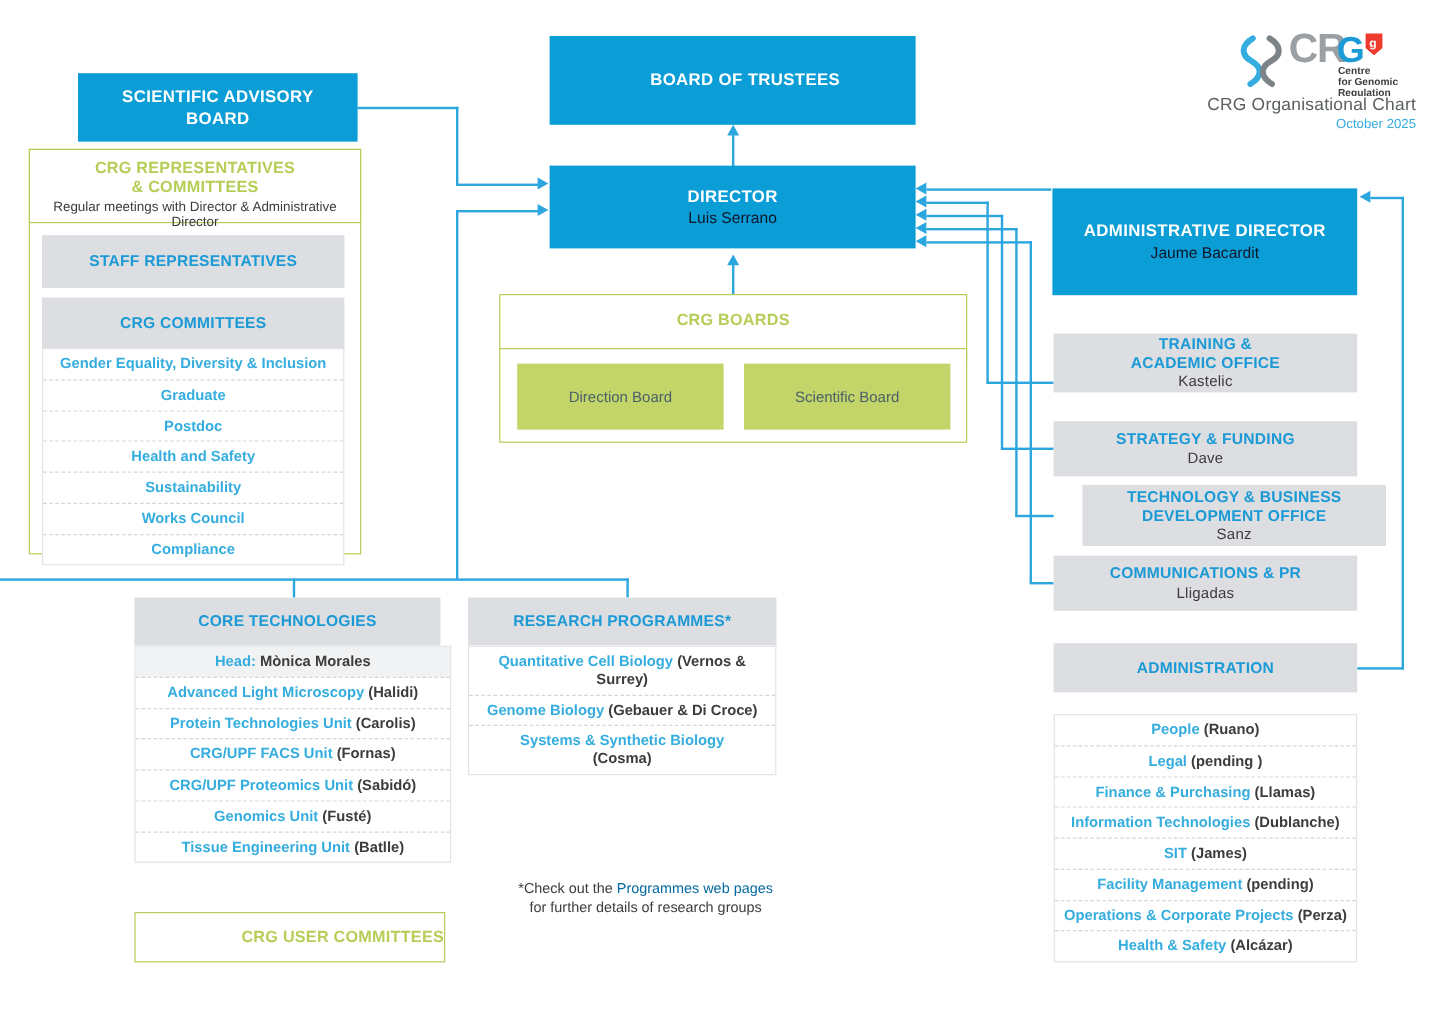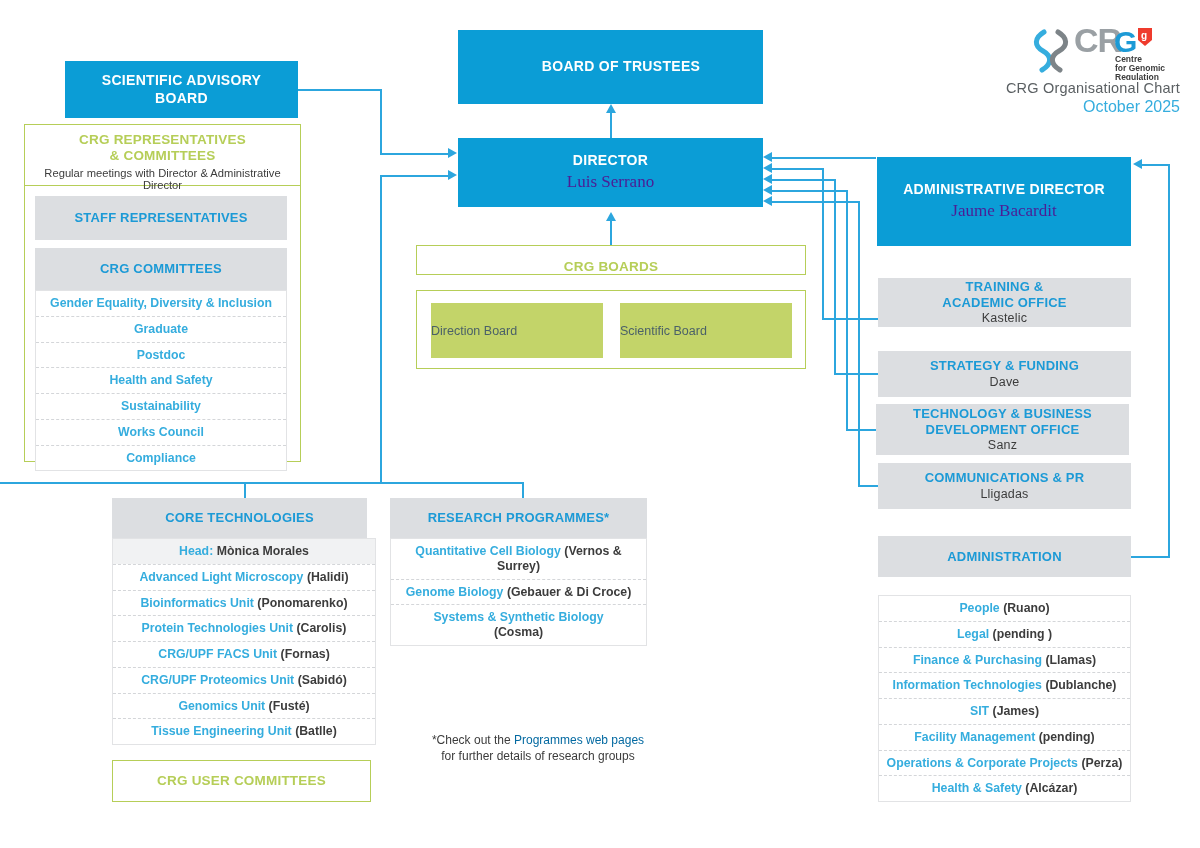--- a/index.html
+++ b/index.html
@@ -30,25 +30,24 @@
     text-align: center;
   }
   .blue-box .ttl {
     font-weight: bold;
     font-size: 14px;
     letter-spacing: .3px;
     line-height: 1.22;
     color: #ffffff;
   }
   .blue-box .sub {
-    font-size: 17px;
-    color: #4c1d95;
+    font-size: 13px;
+    color: #0f172a;
     line-height: 1.25;
     margin-top: 2px;
-    font-family: Liberation Serif, serif;
   }
 
   .gray-head {
     background: #dcdee1;
     color: #1c9ad6;
     font-weight: bold;
     font-size: 13px;
     letter-spacing: .2px;
     text-align: center;
     line-height: 1.2;
@@ -75,20 +74,21 @@
     text-align: center;
     line-height: 1.22;
     letter-spacing: .2px;
   }
   .green-fill {
     background: #c3d469;
     color: #4b6168;
     font-size: 12.5px;
     display: flex;
     align-items: center;
+    justify-content: center;
   }
 
   
   .panel {
     border: 1px solid #e2e3e5;
     background: #ffffff;
   }
   .panel .row {
     text-align: center;
     font-size: 12.3px;
@@ -132,21 +132,21 @@
   }
 
   
   .logo-wrap { text-align: right; }
   .logo-title {
     font-size: 14.5px;
     color: #5b6063;
     letter-spacing: .2px;
   }
   .logo-date {
-    font-size: 16px;
+    font-size: 11px;
     color: #35adde;
     margin-top: 2px;
   }
   .crg-word {
     font-size: 34px;
     font-weight: bold;
     letter-spacing: -1px;
     line-height: 1;
   }
 
@@ -244,21 +244,21 @@
   <div class="abs blue-box" style="left:458px; top:138px; width:305px; height:69px;">
     <div class="ttl">DIRECTOR</div>
     <div class="sub">Luis Serrano</div>
   </div>
 
   <div class="abs blue-box" style="left:877px; top:157px; width:254px; height:89px;">
     <div class="ttl">ADMINISTRATIVE DIRECTOR</div>
     <div class="sub">Jaume Bacardit</div>
   </div>
 
-  <div class="abs green-outline" style="left:416px; top:245px; width:390px; height:30px;">
+  <div class="abs green-outline" style="left:416px; top:245px; width:390px; height:57px;">
     <div class="green-ttl" style="padding-top:13px;">CRG BOARDS</div>
   </div>
   <div class="abs green-outline" style="left:416px; top:290px; width:390px; height:79px;">
     <div class="abs green-fill" style="left:14px; top:12px; width:172px; height:55px;">
       <span>Direction Board</span>
     </div>
     <div class="abs green-fill" style="left:203px; top:12px; width:172px; height:55px;">
       <span>Scientific Board</span>
     </div>
   </div>
@@ -293,24 +293,20 @@
   <div class="abs panel" style="left:112px; top:538px; width:264px;">
     <div class="row head-row">
       <span class="lbl">Head:</span>
       <span>Mònica Morales</span>
     </div>
     <div class="row">
       <span>Advanced Light Microscopy</span>
       <span class="name">(Halidi)</span>
     </div>
     <div class="row">
-      <span>Bioinformatics Unit</span>
-      <span class="name">(Ponomarenko)</span>
-    </div>
-    <div class="row">
       <span>Protein Technologies Unit</span>
       <span class="name">(Carolis)</span>
     </div>
     <div class="row">
       <span>CRG/UPF FACS Unit</span>
       <span class="name">(Fornas)</span>
     </div>
     <div class="row">
       <span>CRG/UPF Proteomics Unit</span>
       <span class="name">(Sabidó)</span>
@@ -318,21 +314,21 @@
     <div class="row">
       <span>Genomics Unit</span>
       <span class="name">(Fusté)</span>
     </div>
     <div class="row">
       <span>Tissue Engineering Unit</span>
       <span class="name">(Batlle)</span>
     </div>
   </div>
 
-  <div class="abs green-outline" style="left:112px; top:760px; width:259px; height:42px; display:flex; align-items:center; justify-content:center;">
+  <div class="abs green-outline" style="left:112px; top:760px; width:259px; height:42px; display:flex; align-items:center; justify-content:flex-end;">
     <div class="green-ttl">CRG USER COMMITTEES</div>
   </div>
 
   <div class="abs gray-head" style="left:390px; top:498px; width:257px; height:40px;">
     <div>RESEARCH PROGRAMMES*</div>
   </div>
   <div class="abs panel" style="left:390px; top:538px; width:257px;">
     <div class="row">
       <span>Quantitative Cell Biology</span>
       <span class="name">(Vernos &amp; Surrey)</span>
@@ -354,21 +350,21 @@
 
   <div class="abs gray-head" style="left:878px; top:278px; width:253px; height:49px;">
     <div style="white-space:pre-line;">TRAINING &amp;
 ACADEMIC OFFICE</div>
     <div class="sub2">Kastelic</div>
   </div>
   <div class="abs gray-head" style="left:878px; top:351px; width:253px; height:46px;">
     <div style="white-space:pre-line;">STRATEGY &amp; FUNDING</div>
     <div class="sub2">Dave</div>
   </div>
-  <div class="abs gray-head" style="left:876px; top:404px; width:253px; height:51px;">
+  <div class="abs gray-head" style="left:902px; top:404px; width:253px; height:51px;">
     <div style="white-space:pre-line;">TECHNOLOGY &amp; BUSINESS
 DEVELOPMENT OFFICE</div>
     <div class="sub2">Sanz</div>
   </div>
   <div class="abs gray-head" style="left:878px; top:463px; width:253px; height:46px;">
     <div style="white-space:pre-line;">COMMUNICATIONS &amp; PR</div>
     <div class="sub2">Lligadas</div>
   </div>
 
   <div class="abs gray-head" style="left:878px; top:536px; width:253px; height:41px;">

